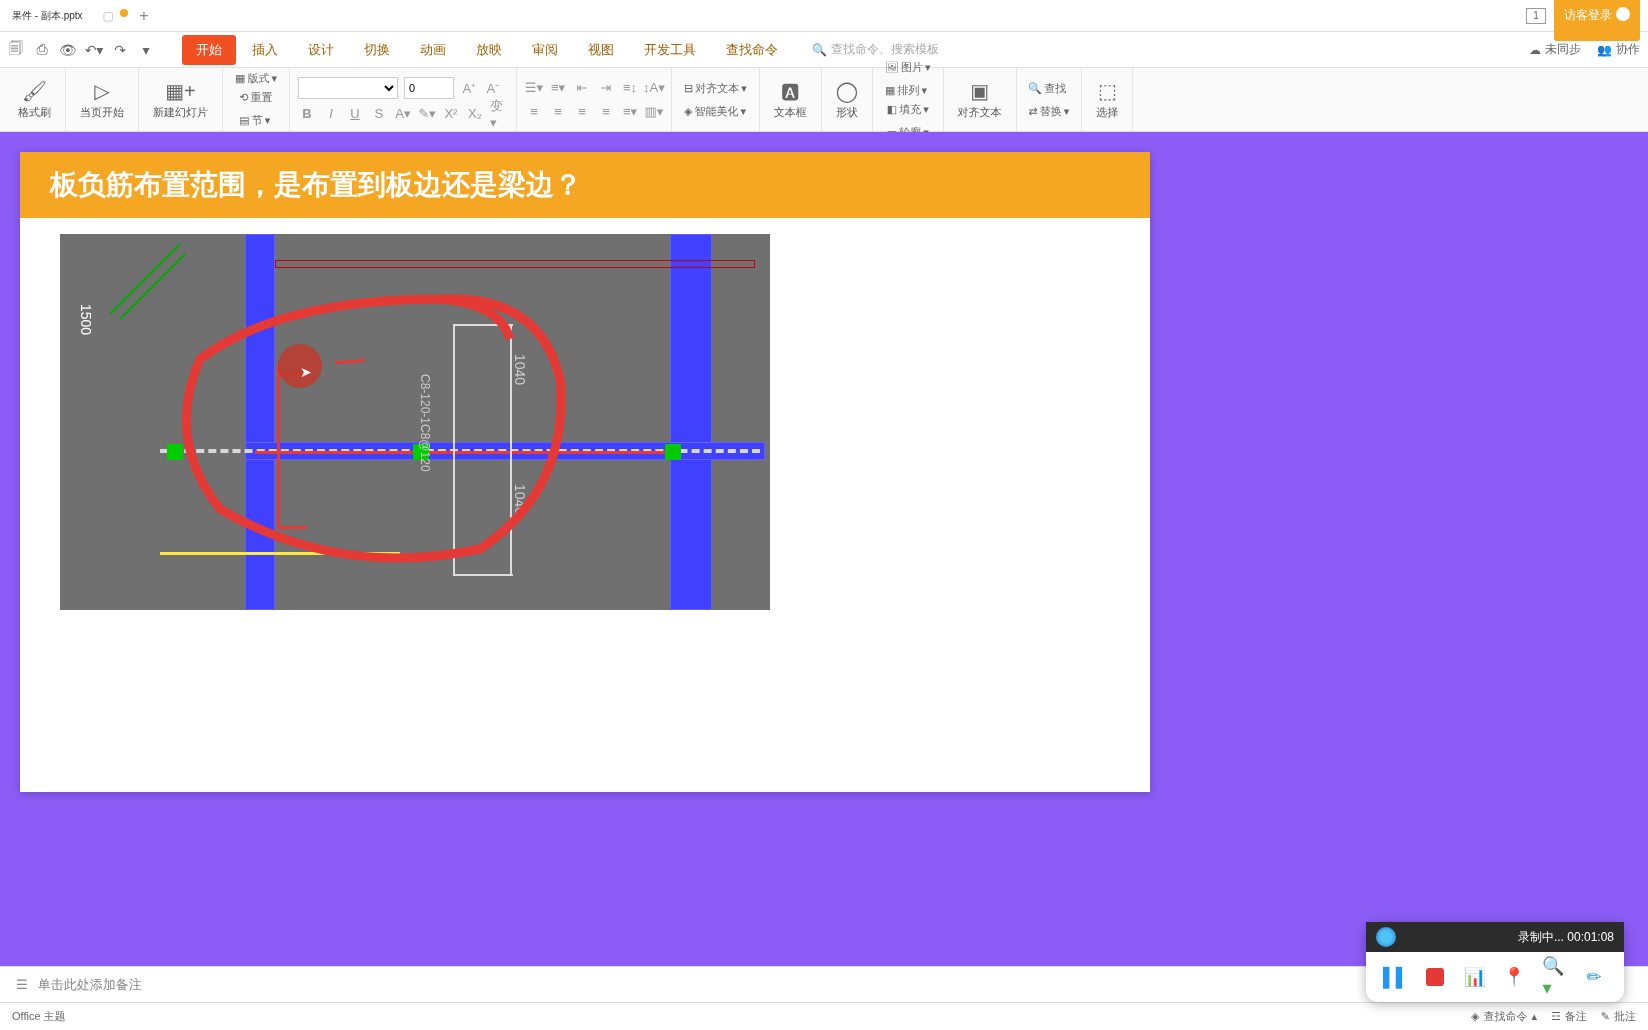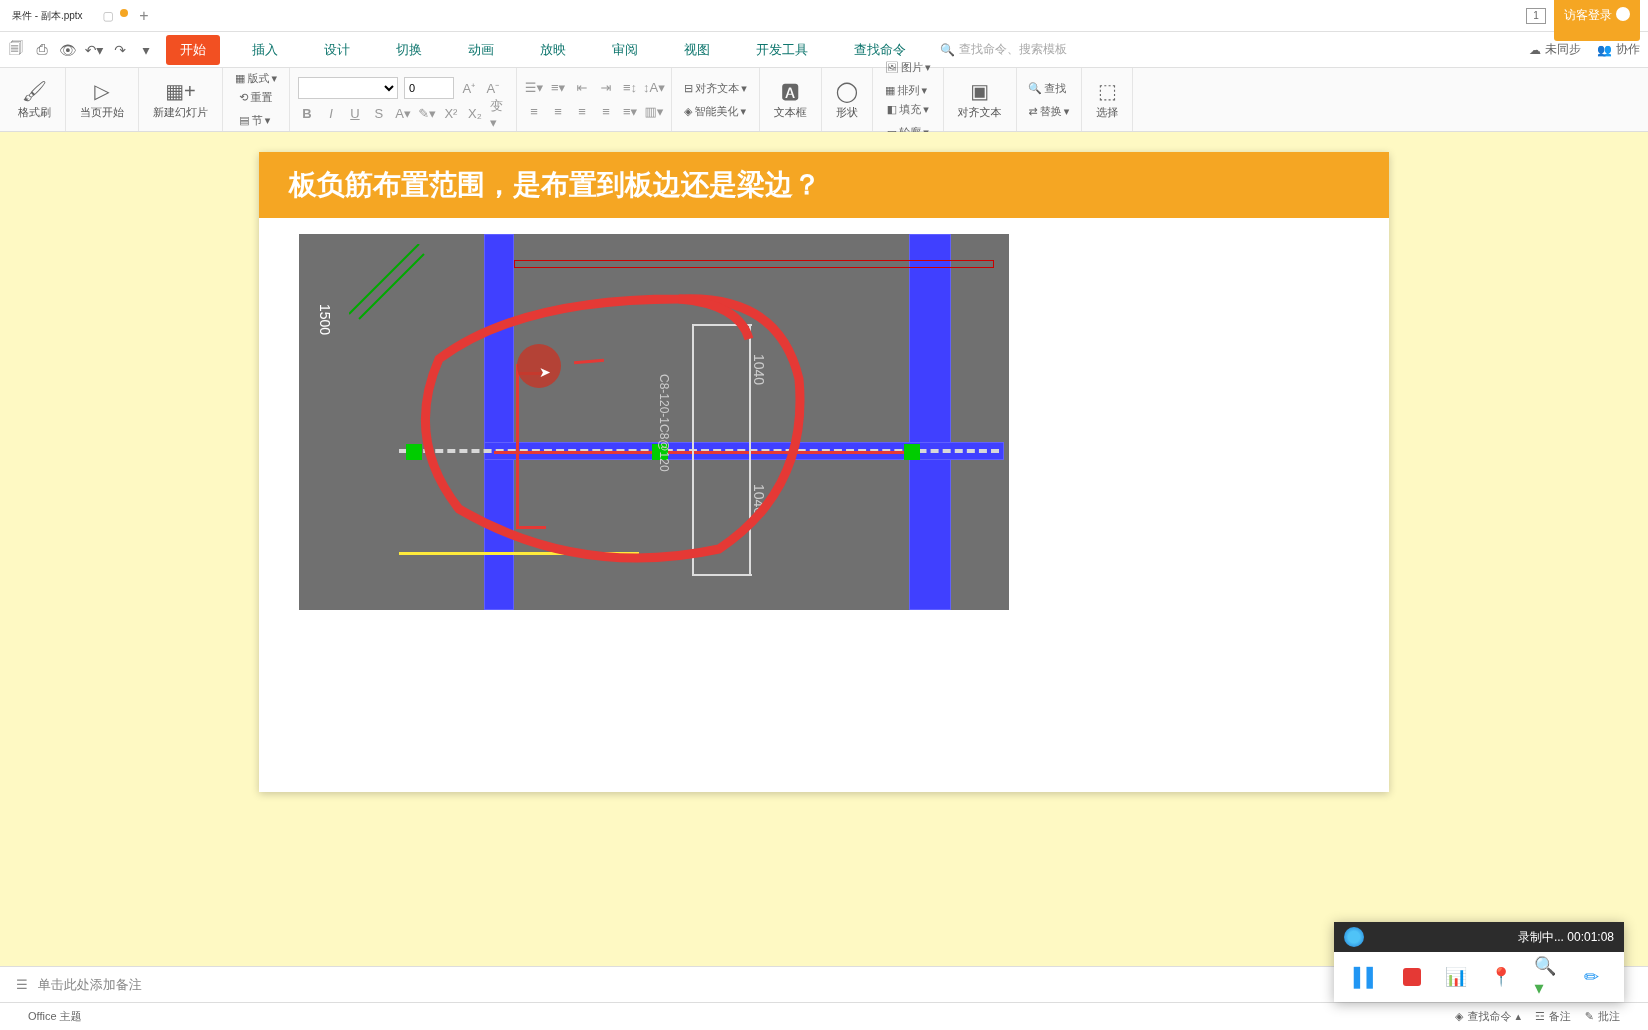--- a/index.html
+++ b/index.html
@@ -12,22 +12,22 @@
 .titlebar .tab-dot { width: 8px; height: 8px; border-radius: 50%; background: #f5a623; }
 .titlebar .tab-add { width: 32px; text-align: center; color: #888; font-size: 16px; cursor: pointer; }
 .titlebar .right { margin-left: auto; display: flex; align-items: center; gap: 8px; padding-right: 8px; }
 .titlebar .login-btn { background: #f5a623; color: #fff; padding: 17px 10px; border-radius: 3px; font-size: 12px; display: flex; align-items: flex-start; gap: 4px; }
 .titlebar .window-icon { width: 20px; height: 16px; border: 1px solid #999; font-size: 10px; display: flex; align-items: center; justify-content: center; color: #666; }
 
 
 .menubar { height: 36px; background: #fff; display: flex; align-items: center; padding: 0 8px; gap: 4px; border-bottom: 1px solid #e0e0e0; }
 .menubar .qat { display: flex; gap: 10px; align-items: center; color: #666; padding-right: 8px; }
 .menubar .qat-icon { width: 16px; height: 16px; display: flex; align-items: center; justify-content: center; font-size: 14px; }
-.menubar .tabs { display: flex; gap: 18px; }
-.menubar .tab { padding: 6px 14px; font-size: 13px; color: #0f766e; cursor: pointer; border-radius: 3px; }
+.menubar .tabs { display: flex; gap: 2px; margin-left: 16px; }
+.menubar .tab { padding: 6px 14px; font-size: 13px; color: #a16207; cursor: pointer; border-radius: 3px; }
 .menubar .tab.active { background: #f25022; color: #fff; }
 .menubar .search { margin-left: 16px; display: flex; align-items: center; gap: 4px; color: #aaa; font-size: 12px; }
 .menubar .right-menu { margin-left: auto; display: flex; gap: 16px; color: #666; font-size: 12px; }
 .menubar .right-menu span { display: flex; align-items: center; gap: 4px; }
 
 
 .ribbon { height: 64px; background: #fafafa; border-bottom: 1px solid #ddd; display: flex; align-items: center; padding: 0 4px; }
 .ribbon-group { display: flex; flex-direction: column; align-items: center; padding: 2px 8px; border-right: 1px solid #e5e5e5; height: 100%; justify-content: center; }
 .ribbon-big { display: flex; flex-direction: column; align-items: center; gap: 2px; font-size: 11px; color: #555; padding: 0 6px; }
 .ribbon-big .icon { font-size: 20px; color: #666; }
@@ -47,21 +47,21 @@
 .sidebar-tab { flex: 1; font-size: 11px; display: flex; align-items: center; justify-content: center; color: #666; background: #f0f0f0; }
 .sidebar-tab.active { background: #fff; color: #333; }
 .thumb { margin: 8px 10px; border: 1px solid #ccc; background: #fff; height: 90px; position: relative; }
 .thumb.active { border: 2px solid #f25022; }
 .thumb-header { height: 12px; background: #f5a623; }
 .thumb-body { height: calc(100% - 12px); background: #000; position: relative; }
 .thumb-body.white { background: #fff; }
 .thumb-body.gray { background: #888; }
 
 
-.canvas-wrap { flex: 1; background: #fef9c3; display: flex; justify-content: center; align-items: flex-start; padding: 20px; overflow: auto; }
+.canvas-wrap { flex: 1; background: #8b5cf6; display: flex; align-items: flex-start; padding: 20px; overflow: auto; }
 .slide { width: 1130px; height: 640px; background: #fff; box-shadow: 0 2px 8px rgba(0,0,0,0.2); position: relative; }
 .slide-title { height: 66px; background: #f5a623; color: #fff; font-size: 28px; font-weight: bold; display: flex; align-items: center; padding: 0 30px; }
 .slide-content { padding: 16px 40px; position: relative; }
 .cad-image { width: 710px; height: 376px; background: #707070; position: relative; overflow: hidden; }
 
 
 .cad-vbeam { position: absolute; background: #4040ff; border: 1px solid #6060ff; }
 .cad-hbeam { position: absolute; background: #4040ff; border: 1px solid #6060ff; }
 .cad-text { position: absolute; color: #ccc; font-size: 14px; }
 .cad-text.vert { writing-mode: vertical-rl; }
@@ -72,26 +72,26 @@
 .cad-dim-line { position: absolute; background: #ddd; }
 .annot-line { position: absolute; background: #e53935; }
 .cursor-dot { position: absolute; width: 44px; height: 44px; background: #c0392b; border-radius: 50%; opacity: 0.85; }
 .cursor-arrow { position: absolute; font-size: 14px; color: #fff; }
 
 
 .notes-bar { height: 36px; background: #fff; border-top: 1px solid #ddd; display: flex; align-items: center; padding: 0 16px; gap: 10px; color: #888; font-size: 13px; }
 .new-slide-btn { width: 160px; display: flex; align-items: center; justify-content: center; font-size: 20px; color: #666; border-right: 1px solid #ddd; height: 100%; }
 
 
-.statusbar { height: 28px; background: #fff; border-top: 1px solid #ddd; display: flex; align-items: center; padding: 0 28px; font-size: 11px; color: #666; }
+.statusbar { height: 28px; background: #fff; border-top: 1px solid #ddd; display: flex; align-items: center; padding: 0 12px; font-size: 11px; color: #666; }
 .statusbar .right { margin-left: auto; display: flex; gap: 14px; align-items: center; }
 .statusbar .sb-item { display: flex; align-items: center; gap: 4px; }
 
 
-.rec-widget { position: absolute; right: 24px; bottom: 28px; width: 290px; height: 80px; background: #fff; box-shadow: 0 2px 12px rgba(0,0,0,0.3); z-index: 100; }
+.rec-widget { position: absolute; right: 24px; bottom: 28px; width: 258px; height: 80px; background: #fff; box-shadow: 0 2px 12px rgba(0,0,0,0.3); z-index: 100; border-radius: 12px; }
 .rec-top { height: 30px; background: #2c2c2c; color: #fff; display: flex; align-items: center; padding: 0 10px; gap: 10px; font-size: 12px; }
 .rec-cam { width: 20px; height: 20px; background: radial-gradient(circle, #4fc3f7 40%, #1976d2 100%); border-radius: 50%; }
 .rec-bottom { height: 50px; display: flex; align-items: center; justify-content: space-around; padding: 0 10px; }
 .rec-btn { width: 24px; height: 24px; display: flex; align-items: center; justify-content: center; font-size: 18px; }
 .rec-pause { color: #2196f3; font-weight: bold; }
 .rec-stop { width: 18px; height: 18px; background: #e53935; border-radius: 3px; }
 .rec-tool { color: #888; font-size: 18px; }
 
 svg { display: block; }
 </style>

